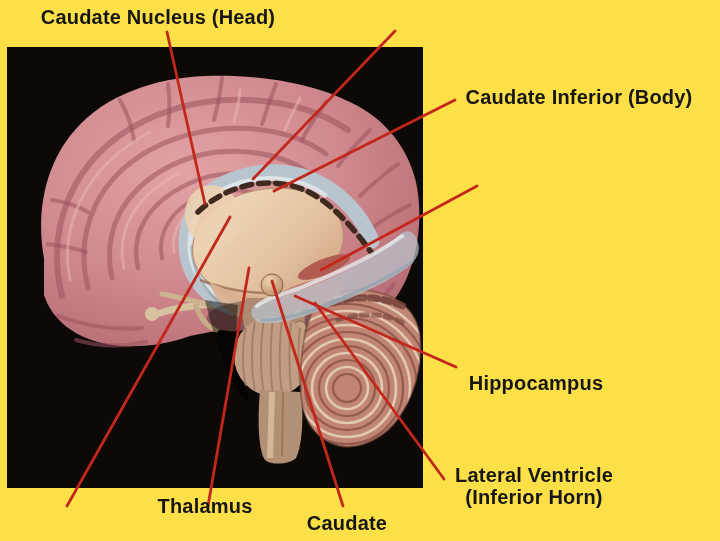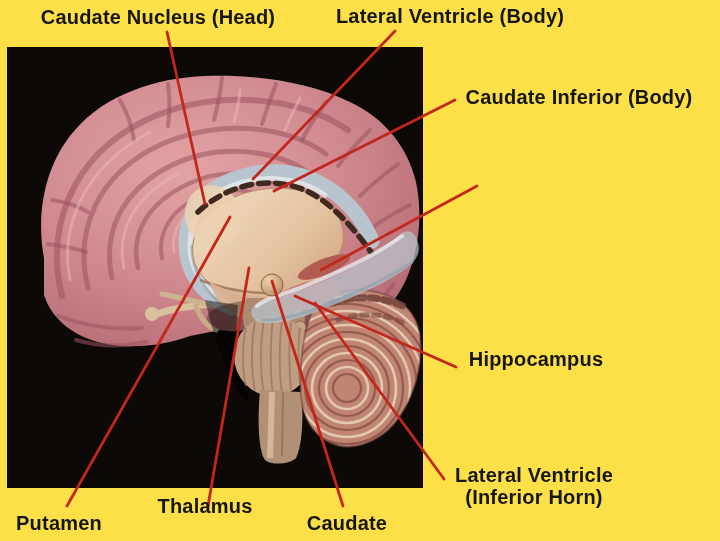--- a/index.html
+++ b/index.html
@@ -160,24 +160,22 @@
       <line x1="477" y1="186" x2="321" y2="270"></line>
       <line x1="456" y1="367" x2="295" y2="296"></line>
       <line x1="444" y1="479" x2="315" y2="303"></line>
       <line x1="343" y1="506" x2="272" y2="281"></line>
       <line x1="208" y1="506" x2="249" y2="268"></line>
       <line x1="67" y1="506" x2="230" y2="217"></line>
     </g>
   </svg>
 
   <div class="lbl" style="left:158px;top:6px;">Caudate Nucleus (Head)</div>
-  <div class="lbl" style="left:450px;top:5px;">Lateral Ventricle (Body)</div>
   <div class="lbl" style="left:579px;top:86px;">Caudate Inferior (Body)</div>
-  <div class="lbl" style="left:536px;top:348px;">Hippocampus</div>
+  <div class="lbl" style="left:536px;top:372px;">Hippocampus</div>
   <div class="lbl" style="left:534px;top:464px;">
     <span class="l2">Lateral Ventricle</span>
     <span class="l2">(Inferior Horn)</span>
   </div>
-  <div class="lbl" style="left:59px;top:512px;">Putamen</div>
   <div class="lbl" style="left:205px;top:495px;">Thalamus</div>
   <div class="lbl" style="left:347px;top:512px;">Caudate</div>
 
 </div>
 
 </body></html>

